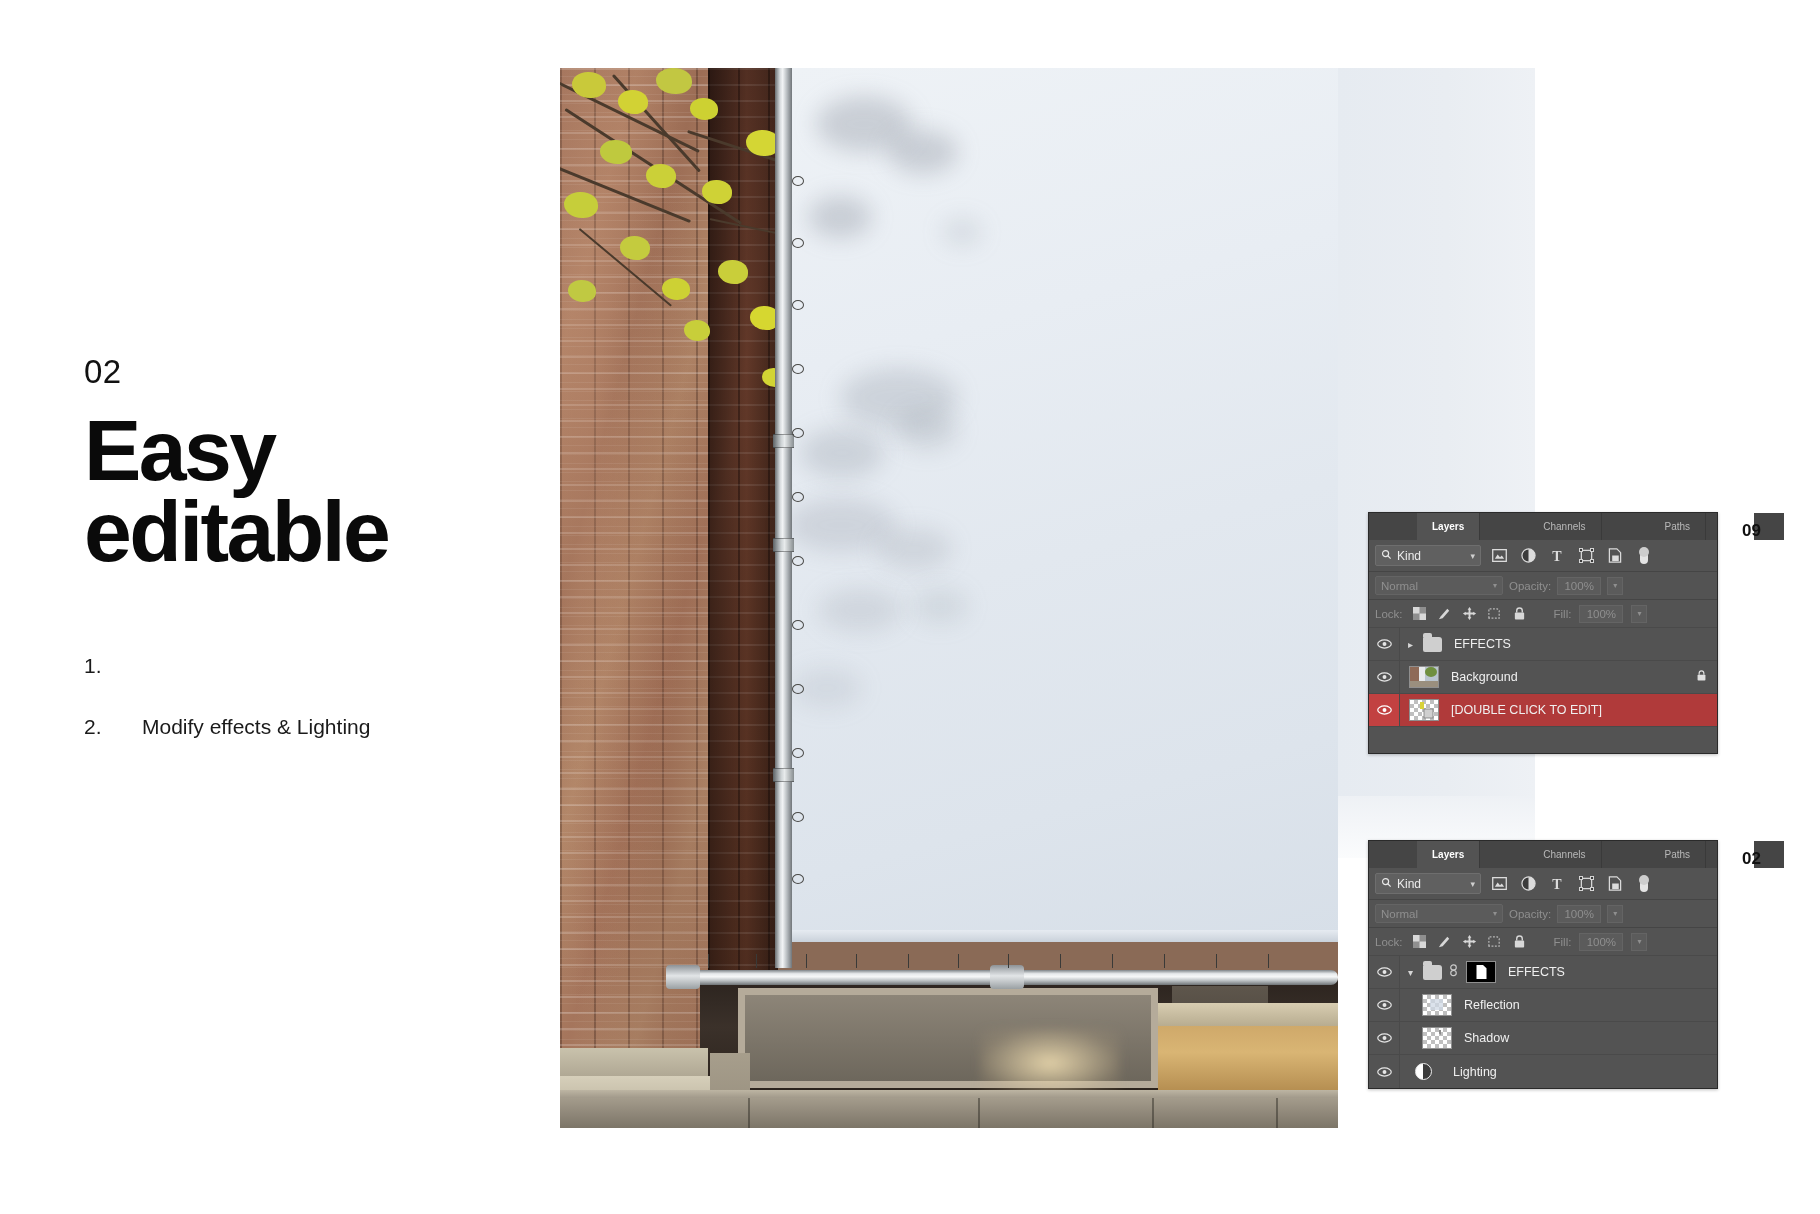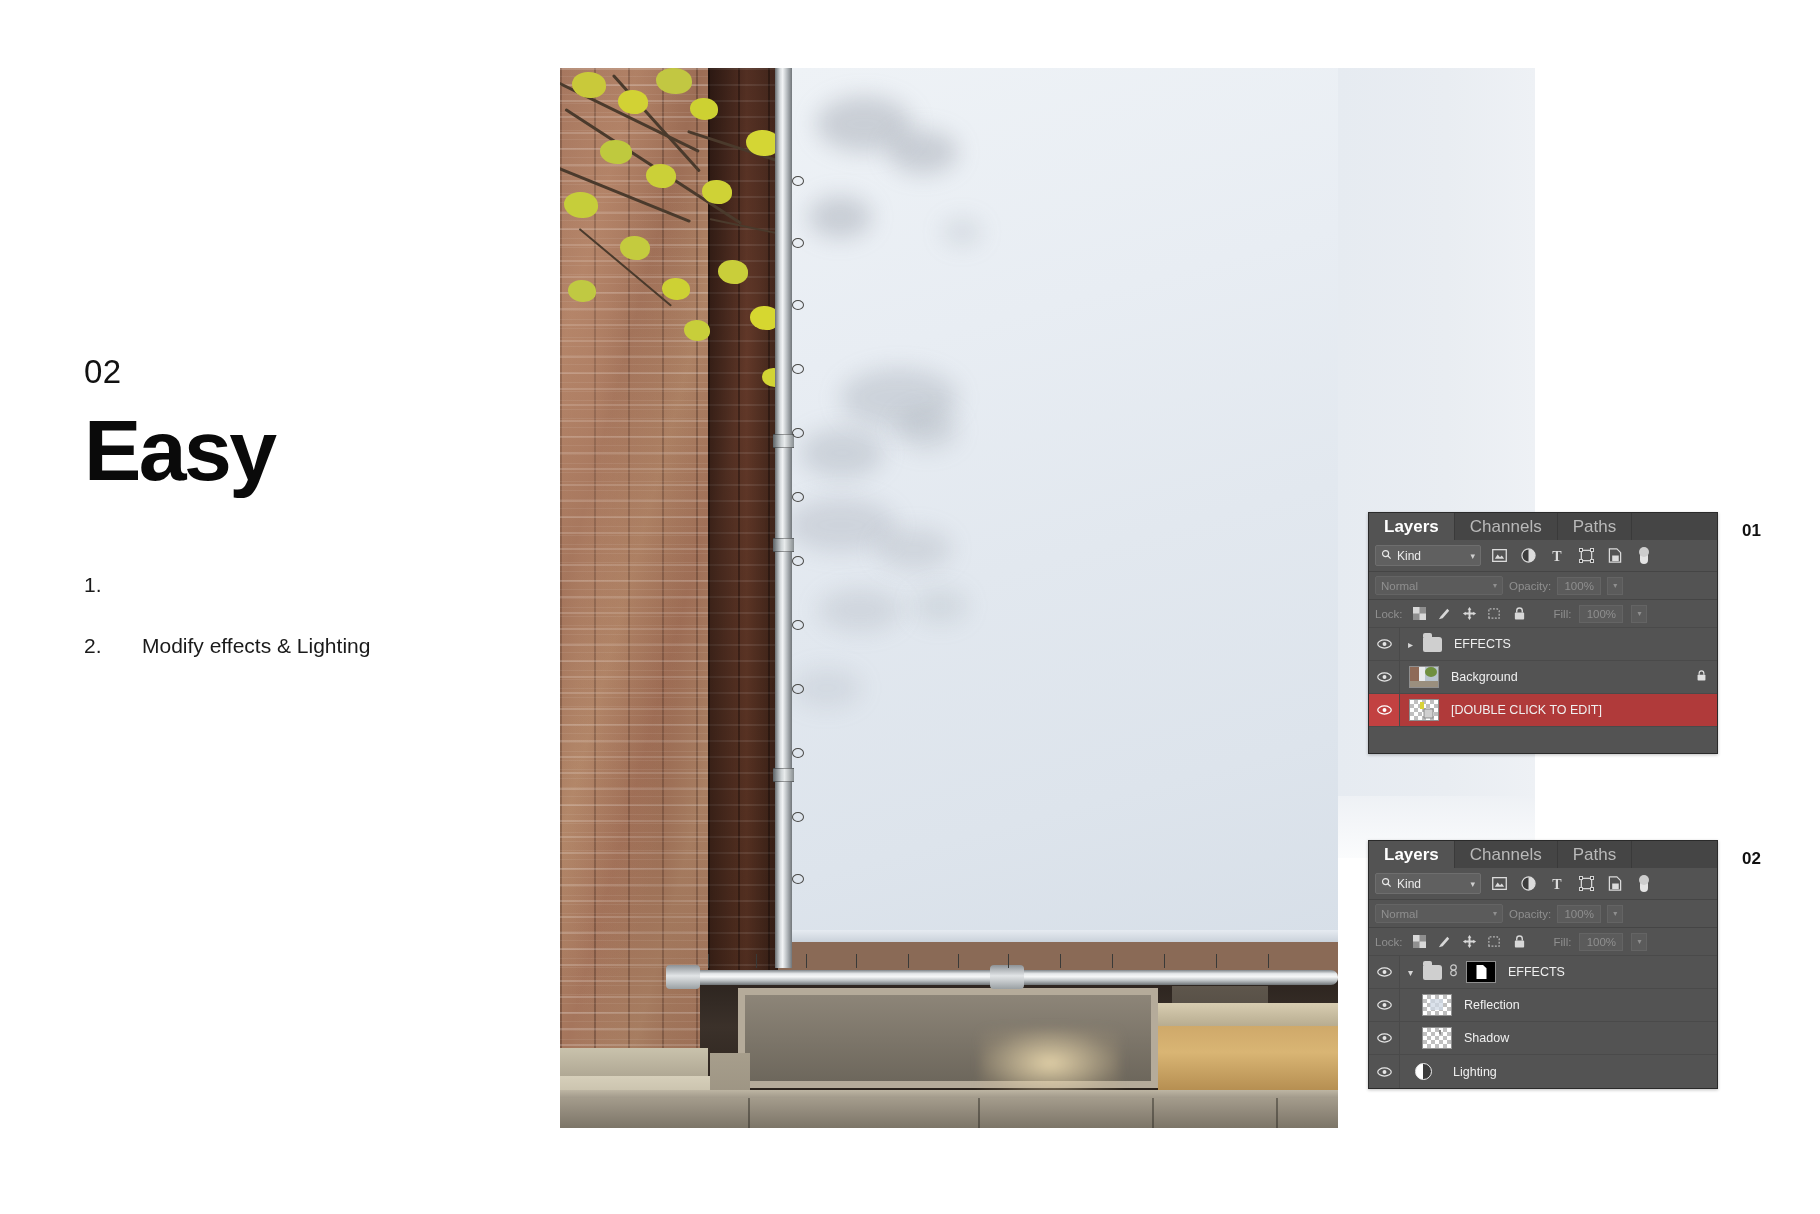--- a/index.html
+++ b/index.html
@@ -190,22 +190,23 @@
     color: #e8e8e8;
     font-size: 13px;
     border: 1px solid #2a2a2a;
     box-shadow: 0 1px 3px rgba(0,0,0,0.25);
   }
   .ps-tabs {
     display: flex; height: 27px; background: #454545; align-items: stretch;
   }
   .ps-tab {
     padding: 0 15px; display: flex; align-items: center;
-    font-size: 17px; color: #b9b9b9; background: #454545;
+    font-size: 10px; color: #b9b9b9; background: #454545;
     border-right: 1px solid #3a3a3a;
+    margin-left: 48px;
   }
   .ps-tab.active { background: #535353; color: #ffffff; font-weight: bold; }
   .ps-tab.filler { flex: 1; border-right: none; }
 
   .ps-filter {
     display: flex; align-items: center; height: 32px;
     padding: 0 6px; gap: 7px; border-bottom: 1px solid #454545;
   }
   .kind-box {
     display: flex; align-items: center; gap: 5px;
@@ -412,20 +413,21 @@
     <div class="kerb-seam" style="left:716px;"></div>
   </div>
 
   <div class="bleed"></div>
   <div class="bleed2"></div>
 
   <div class="text-col">
     <div class="step-num">02</div>
     <h1 class="headline">
       <span>Easy</span>
+      <span>editable</span>
     </h1>
     <div class="instr-list">
       <div class="instr-row">
         <div class="instr-idx">1.</div>
       </div>
       <div class="instr-row">
         <div class="instr-idx">2.</div>
         <div class="instr-txt">Modify effects &amp; Lighting</div>
       </div>
     </div>
@@ -583,21 +585,21 @@
         <svg width="28" height="20" viewBox="0 0 28 20">
             <rect x="14" y="9" width="9" height="9" fill="#cfcfcf" stroke="#7a7a7a" stroke-width="0.8"></rect>
             <rect x="10" y="2" width="4" height="7" fill="#d8d23a"></rect>
           </svg>
       </span>
       <span class="layer-name">[DOUBLE CLICK TO EDIT]</span>
     </div>
 
     <div class="ps-foot"></div>
   </div>
-  <div class="panel-num" style="left:1742px; top:521px;">01</div>
+  <div class="panel-num" style="left:1742px; top:521px;">09</div>
 
   <div class="ps-panel" style="left:1368px; top:840px; width:350px;">
     <div class="ps-tabs">
       <div class="ps-tab active">Layers</div>
       <div class="ps-tab">Channels</div>
       <div class="ps-tab">Paths</div>
       <div class="ps-tab filler"></div>
     </div>
 
     <div class="ps-filter">

